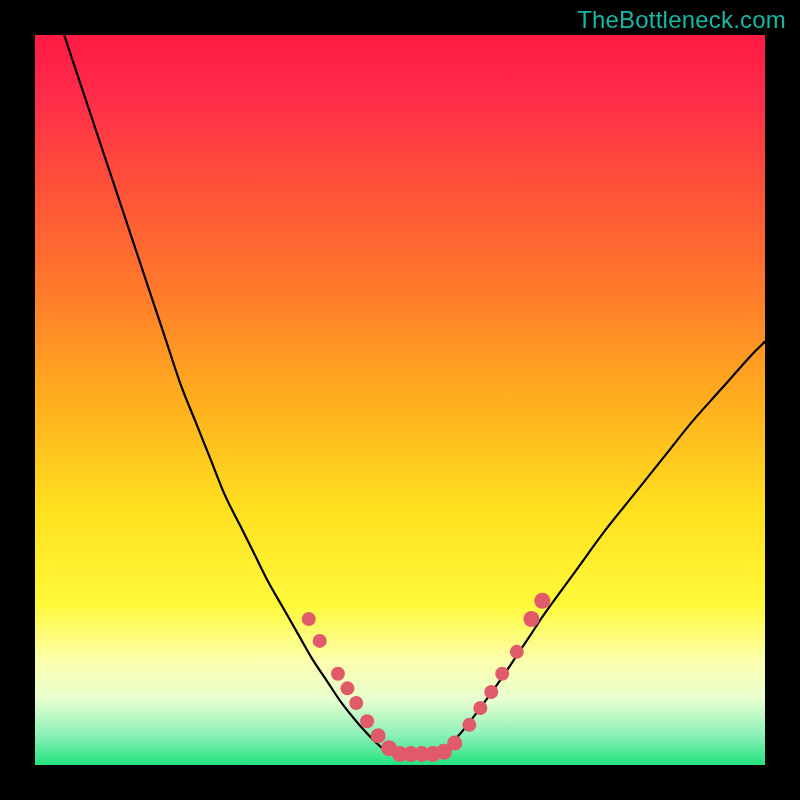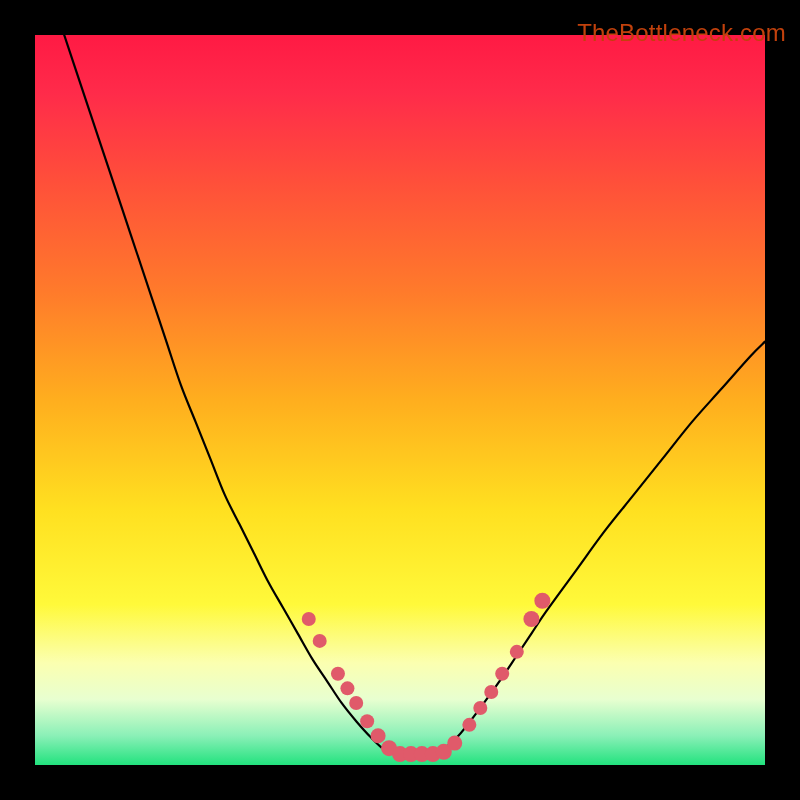--- a/index.html
+++ b/index.html
@@ -22,23 +22,23 @@
   .plot-area {
     position: absolute;
     left: 35px;
     top: 35px;
     width: 730px;
     height: 730px;
     overflow: hidden;
   }
   .watermark {
     position: absolute;
-    top: 19px;
+    top: 6px;
     right: 14px;
-    color: #c2410c;
+    color: #14b8a6;
     font-size: 24px;
     font-weight: 400;
     letter-spacing: 0.2px;
     z-index: 10;
   }
   svg {
     display: block;
   }
 </style>
 </head>

